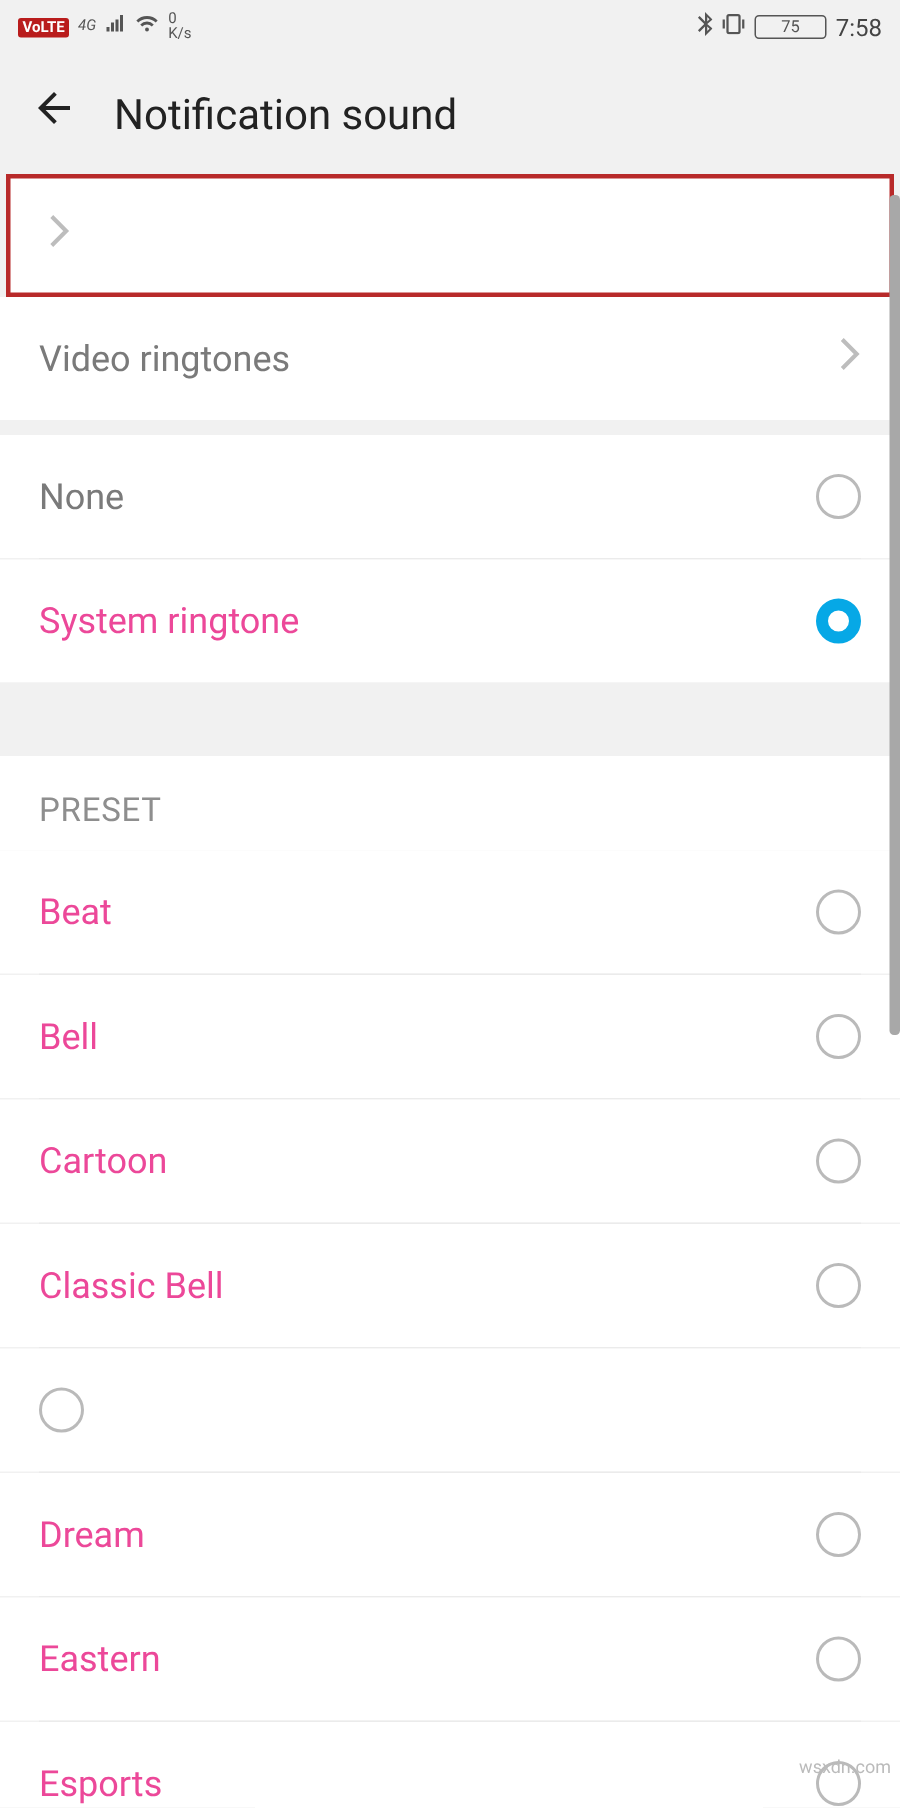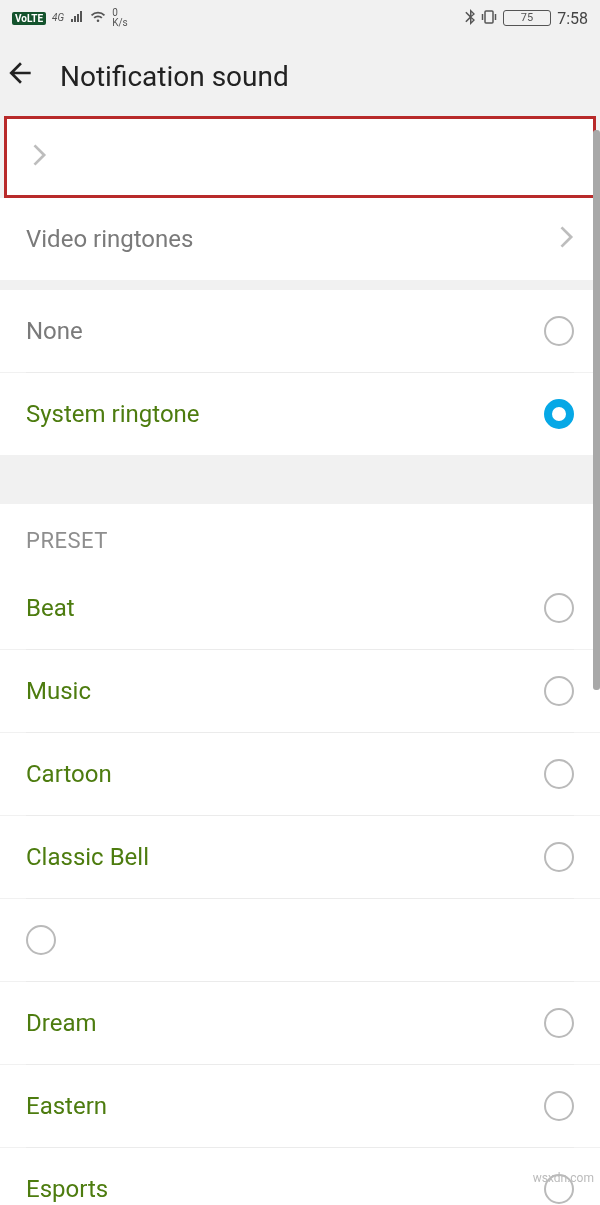--- a/index.html
+++ b/index.html
@@ -15,41 +15,41 @@
       height: 36px;
       display: flex;
       justify-content: space-between;
       align-items: center;
       padding: 0 12px;
       background: #f1f1f1;
       font-size: 14px;
       color: #555;
     }
     .status-left, .status-right { display: flex; align-items: center; gap: 6px; }
-    .volte-box { background: #14532d; color: #fff; font-size: 10px; padding: 1px 3px; border-radius: 2px; font-weight: bold; }
+    .volte-box { background: #b91c1c; color: #fff; font-size: 10px; padding: 1px 3px; border-radius: 2px; font-weight: bold; }
     .signal-text { font-size: 10px; line-height: 1; font-style: italic; }
     .header {
       height: 80px;
       display: flex;
       align-items: center;
-      padding: 0 4px;
+      padding: 0 20px;
       background: #f1f1f1;
       gap: 24px;
     }
     .back-arrow { font-size: 30px; color: #222; cursor: pointer; }
     .header-title { font-size: 28px; color: #222; font-weight: 400; }
     .row {
       display: flex;
       align-items: center;
       justify-content: space-between;
       padding: 0 26px;
       height: 82px;
       background: #fff;
     }
-    .row-text { font-size: 24px; color: #4d7c0f; }
+    .row-text { font-size: 24px; color: #ec4899; }
     .row-muted { font-size: 24px; color: #7a7a7a; }
     .chevron { color: #b5b5b5; font-size: 22px; }
     .highlighted {
       border: 3px solid #b82a2a;
       margin: 0 4px;
     }
     .divider { height: 1px; background: #ebebeb; margin: 0 26px; }
     .gap { height: 18px; background: #f1f1f1; }
     .gap-sm { height: 10px; background: #f1f1f1; }
     .radio {
@@ -172,21 +172,21 @@
 <div class="gap"></div>
 
 <div class="section-label">PRESET</div>
 
 <div class="row">
   <span class="row-text">Beat</span>
   <span class="radio"></span>
 </div>
 <div class="divider"></div>
 <div class="row">
-  <span class="row-text">Music</span>
+  <span class="row-text">Bell</span>
   <span class="radio"></span>
 </div>
 <div class="divider"></div>
 <div class="row">
   <span class="row-text">Cartoon</span>
   <span class="radio"></span>
 </div>
 <div class="divider"></div>
 <div class="row">
   <span class="row-text">Classic Bell</span>

